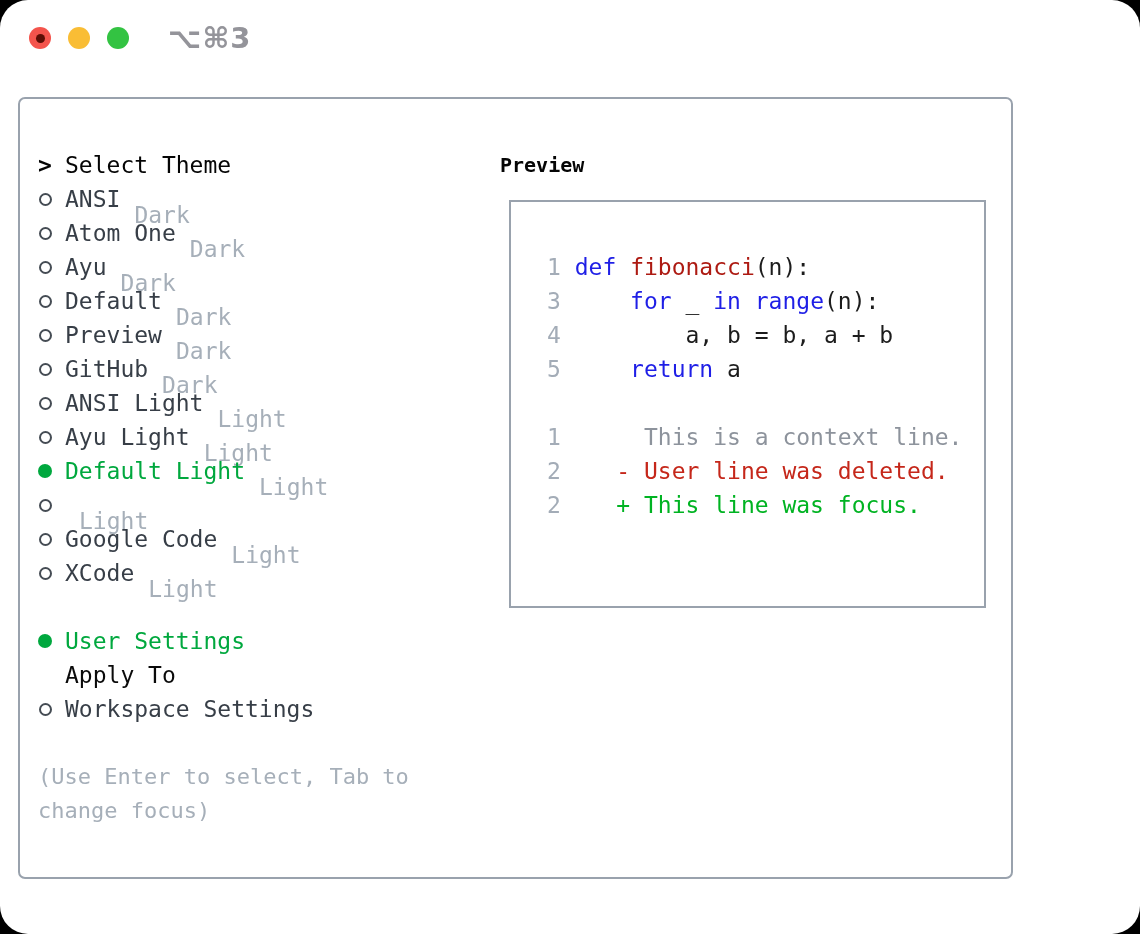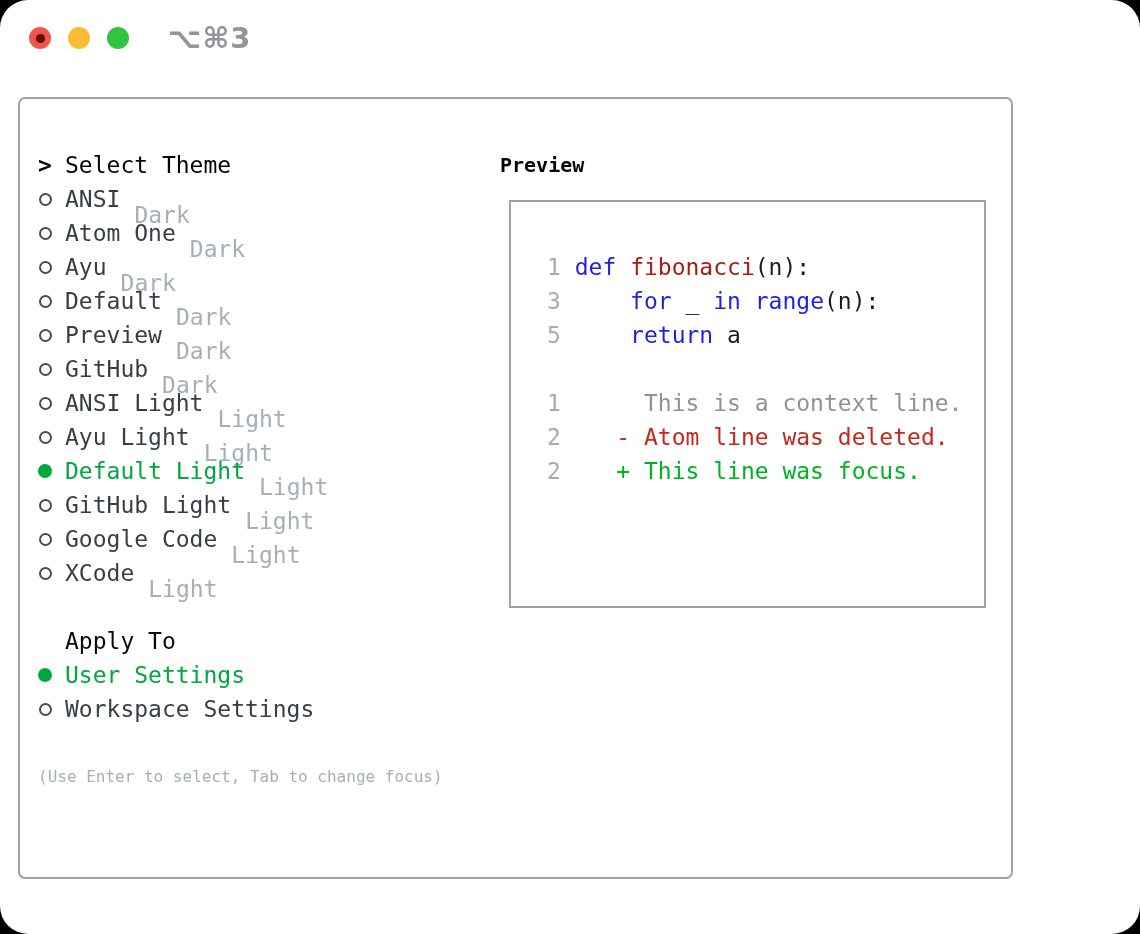--- a/index.html
+++ b/index.html
@@ -25,21 +25,21 @@
   .slot{width:14px;margin-right:13px;display:inline-flex;align-items:center;justify-content:center;flex:none;}
   .prompt{font-weight:bold;color:#050505;font-size:23px;}
   .panel-title{font-weight:normal;color:#050505;}
   .section-title{color:#0a0a0a;}
   .circle{width:13px;height:13px;border:2px solid #454c54;border-radius:50%;box-sizing:border-box;}
   .circle.filled{width:14px;height:14px;border:none;background:#00a83e;}
   .name{color:#373e47;}
   .row.selected .name{color:#00a83e;}
   .tag{color:#a6afb9;margin-left:14px;margin-top:32px;}
   .apply-block{position:absolute;left:38px;top:624px;font-size:23px;line-height:34px;}
-  .help{position:absolute;left:38px;top:760px;width:428px;font-size:16px;line-height:34px;color:#a6afb9;}
+  .help{position:absolute;left:38px;top:760px;width:428px;font-size:22px;line-height:34px;color:#a6afb9;}
   
   .preview-title{position:absolute;left:500px;top:148px;height:34px;line-height:34px;
     font-size:20px;font-weight:bold;color:#050505;}
   .preview-box{position:absolute;left:509px;top:200px;width:477px;height:408px;
     border:2px solid #99a2ad;box-sizing:border-box;}
   .code-area{position:absolute;left:12px;top:48px;margin-left:24px;}
   .cline{white-space:pre;height:34px;line-height:34px;font-size:23px;color:#1c1c1c;}
   .num{color:#a3acb7;}
   .tok-pl{color:#1c1c1c;}
   .tok-kw{color:#1f1fe6;}
@@ -68,40 +68,41 @@
       <div class="row"><span class="slot"><span class="prompt">&gt;</span></span><span class="panel-title">Select Theme</span></div>
       <div class="row item"><span class="slot"><span class="circle"></span></span><span class="name">ANSI</span><span class="tag">Dark</span></div>
       <div class="row item"><span class="slot"><span class="circle"></span></span><span class="name">Atom One</span><span class="tag">Dark</span></div>
       <div class="row item"><span class="slot"><span class="circle"></span></span><span class="name">Ayu</span><span class="tag">Dark</span></div>
       <div class="row item"><span class="slot"><span class="circle"></span></span><span class="name">Default</span><span class="tag">Dark</span></div>
       <div class="row item"><span class="slot"><span class="circle"></span></span><span class="name">Preview</span><span class="tag">Dark</span></div>
       <div class="row item"><span class="slot"><span class="circle"></span></span><span class="name">GitHub</span><span class="tag">Dark</span></div>
       <div class="row item"><span class="slot"><span class="circle"></span></span><span class="name">ANSI Light</span><span class="tag">Light</span></div>
       <div class="row item"><span class="slot"><span class="circle"></span></span><span class="name">Ayu Light</span><span class="tag">Light</span></div>
       <div class="row item selected"><span class="slot"><span class="circle filled"></span></span><span class="name">Default Light</span><span class="tag">Light</span></div>
-      <div class="row item"><span class="slot"><span class="circle"></span></span><span class="name">GitHub Light</span><span class="tag">Light</span></div>
+      <div class="row item"><span class="slot"><span class="circle"></span></span><span class="tag">Light</span></div>
       <div class="row item"><span class="slot"><span class="circle"></span></span><span class="name">Google Code</span><span class="tag">Light</span></div>
       <div class="row item"><span class="slot"><span class="circle"></span></span><span class="name">XCode</span><span class="tag">Light</span></div>
     </div>
 
   <div class="apply-block" id="apply-block">
+      <div class="row item selected"><span class="slot"><span class="circle filled"></span></span><span class="name">User Settings</span></div>
       <div class="row"><span class="slot"></span><span class="section-title">Apply To</span></div>
-      <div class="row item selected"><span class="slot"><span class="circle filled"></span></span><span class="name">User Settings</span></div>
       <div class="row item"><span class="slot"><span class="circle"></span></span><span class="name">Workspace Settings</span></div>
     </div>
 
   <div class="help">(Use Enter to select, Tab to change focus)</div>
 
   <div class="preview-title">Preview</div>
 
   <div class="preview-box">
     <div class="code-area" id="code-area">
         <div class="cline"><span class="num">1</span> <span class="tok-kw">def</span><span class="tok-pl"> </span><span class="tok-fn">fibonacci</span><span class="tok-pl">(n):</span></div>
         <div class="cline"><span class="num">3</span> <span class="tok-pl">    </span><span class="tok-kw">for</span><span class="tok-pl"> _ </span><span class="tok-kw">in</span><span class="tok-pl"> </span><span class="tok-kw">range</span><span class="tok-pl">(n):</span></div>
+        <div class="cline"><span class="num">4</span> <span class="tok-pl">        a, b = b, a + b</span></div>
         <div class="cline"><span class="num">5</span> <span class="tok-pl">    </span><span class="tok-kw">return</span><span class="tok-pl"> a</span></div>
         <div class="cline"> </div>
         <div class="cline"><span class="num">1</span> <span class="tok-ctx">     This is a context line.</span></div>
-        <div class="cline"><span class="num">2</span> <span class="tok-del">   - Atom line was deleted.</span></div>
+        <div class="cline"><span class="num">2</span> <span class="tok-del">   - User line was deleted.</span></div>
         <div class="cline"><span class="num">2</span> <span class="tok-add">   + This line was focus.</span></div>
       </div>
   </div>
 
 </div>
 
 </body></html>

